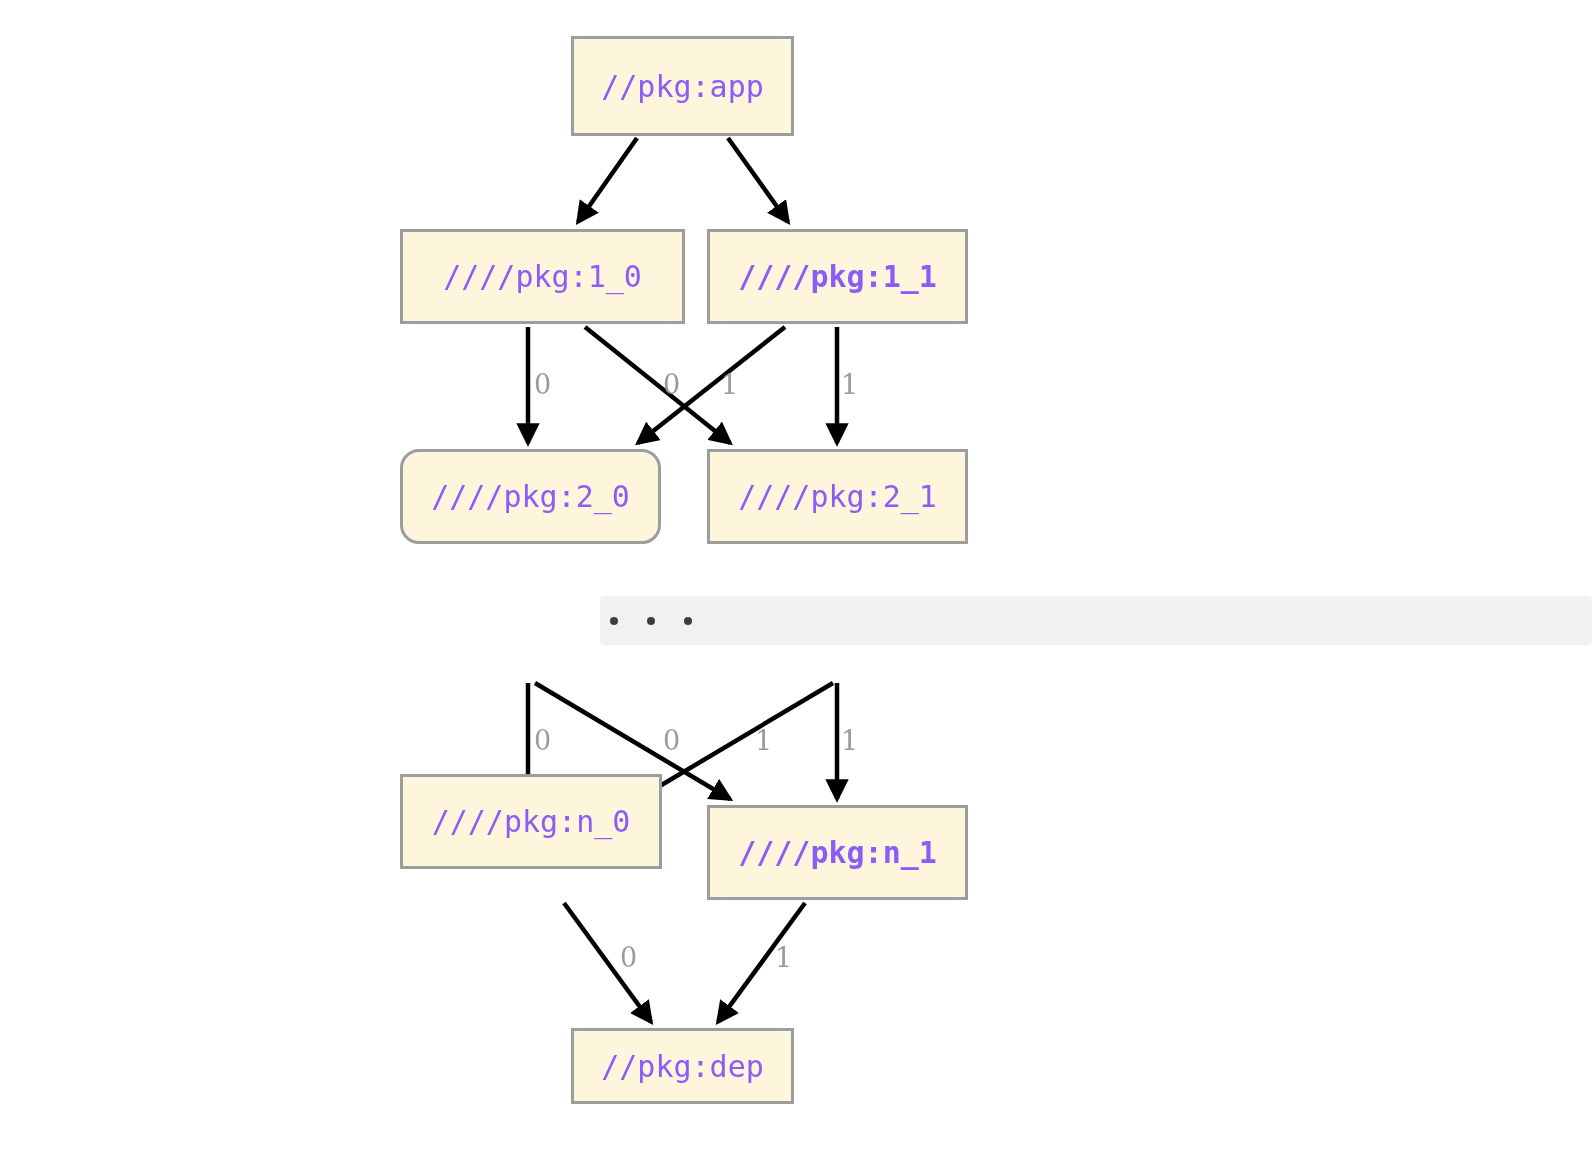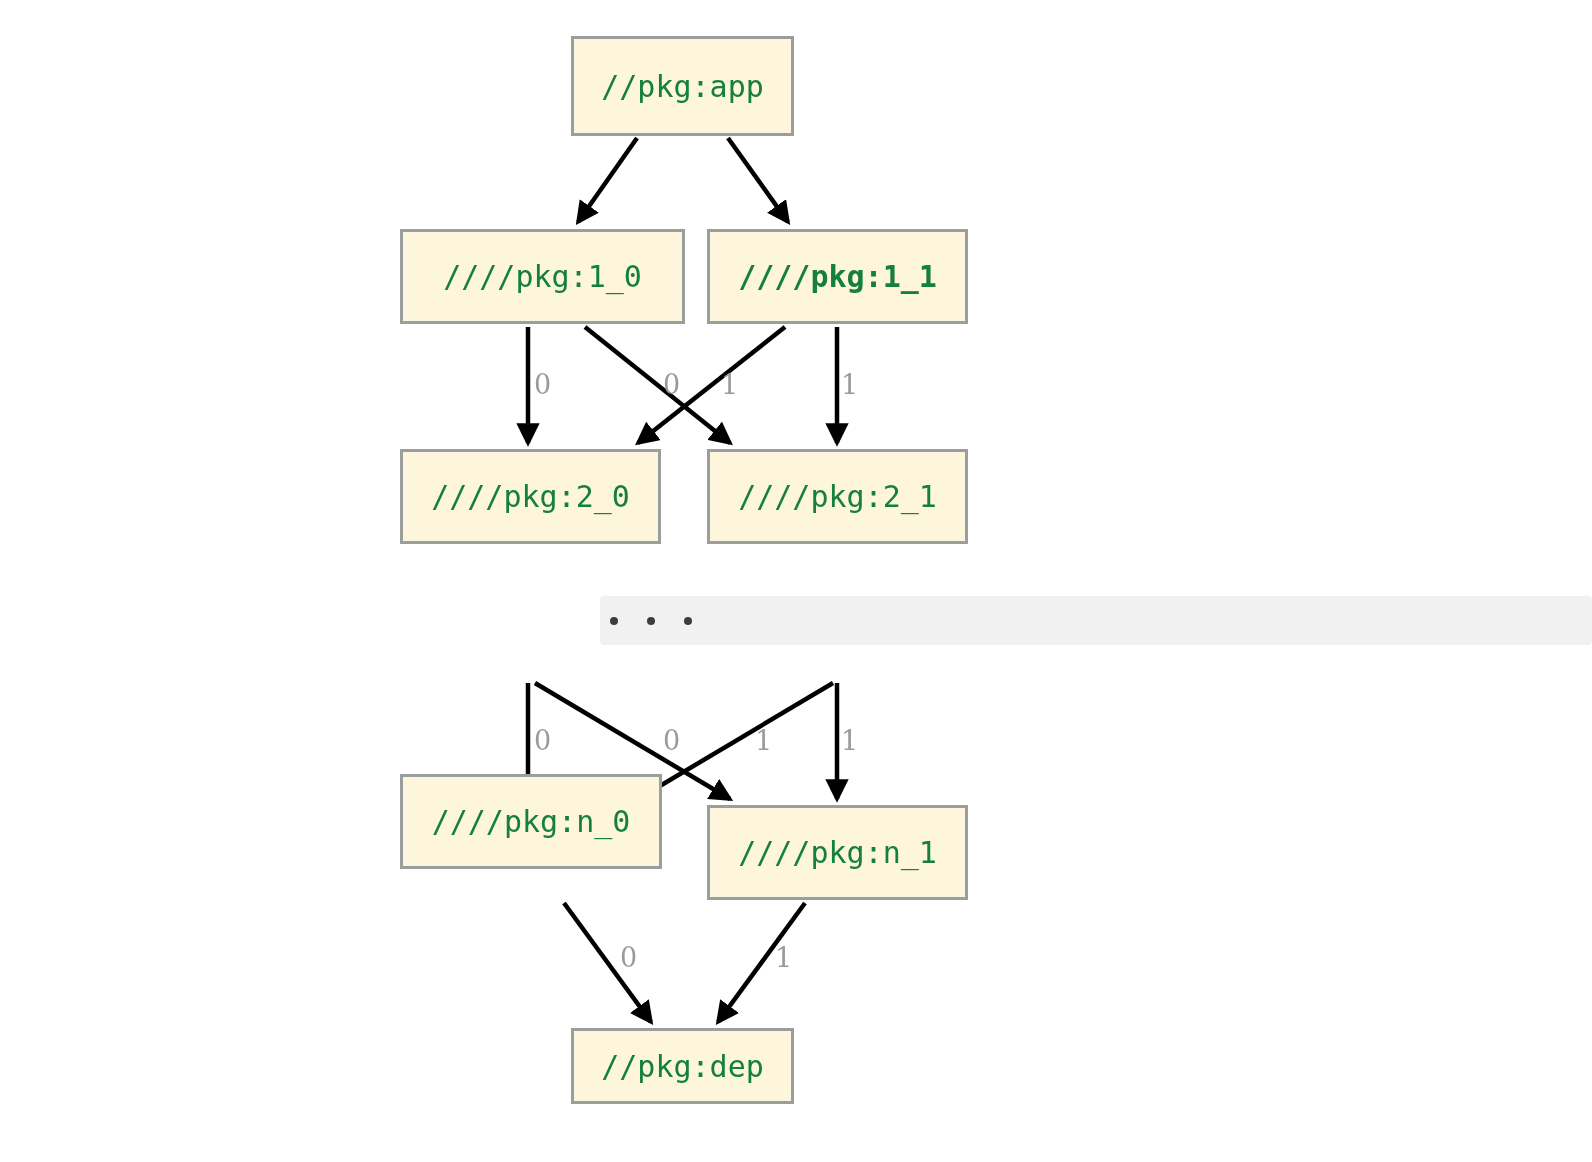--- a/index.html
+++ b/index.html
@@ -28,21 +28,21 @@
     box-sizing: border-box;
     background: #fdf6dd;
     border: 3px solid #9a9e9d;
     display: flex;
     align-items: center;
     justify-content: center;
   }
   .node-label {
     font-family: "DejaVu Sans Mono", monospace;
     font-size: 30px;
-    color: #15803d;
+    color: #8b5cf6;
     letter-spacing: 0px;
     white-space: nowrap;
   }
 
   .edge-label {
     position: absolute;
     font-family: "DejaVu Serif", serif;
     font-size: 27px;
     color: #9a9a9a;
     white-space: nowrap;
@@ -123,37 +123,37 @@
 </div>
 
 <div class="node-box" style="left:400px; top:229px; width:285px; height:95px;">
   <span class="node-label">////pkg:1_0</span>
 </div>
 
 <div class="node-box" style="left:707px; top:229px; width:261px; height:95px;font-weight:bold;">
   <span class="node-label">////pkg:1_1</span>
 </div>
 
-<div class="node-box" style="left:400px; top:449px; width:261px; height:95px;">
+<div class="node-box" style="left:400px; top:449px; width:261px; height:95px;border-radius:19px;">
   <span class="node-label">////pkg:2_0</span>
 </div>
 
 <div class="node-box" style="left:707px; top:449px; width:261px; height:95px;">
   <span class="node-label">////pkg:2_1</span>
 </div>
 
 <div id="ellipsis-band">
   <span class="dot d1"></span>
   <span class="dot d2"></span>
   <span class="dot d3"></span>
 </div>
 
 <div class="node-box" style="left:400px; top:774px; width:262px; height:95px;">
   <span class="node-label">////pkg:n_0</span>
 </div>
 
-<div class="node-box" style="left:707px; top:805px; width:261px; height:95px;">
+<div class="node-box" style="left:707px; top:805px; width:261px; height:95px;font-weight:bold;">
   <span class="node-label">////pkg:n_1</span>
 </div>
 
 <div class="node-box" style="left:571px; top:1028px; width:223px; height:76px;">
   <span class="node-label">//pkg:dep</span>
 </div>
 
 </body></html>

